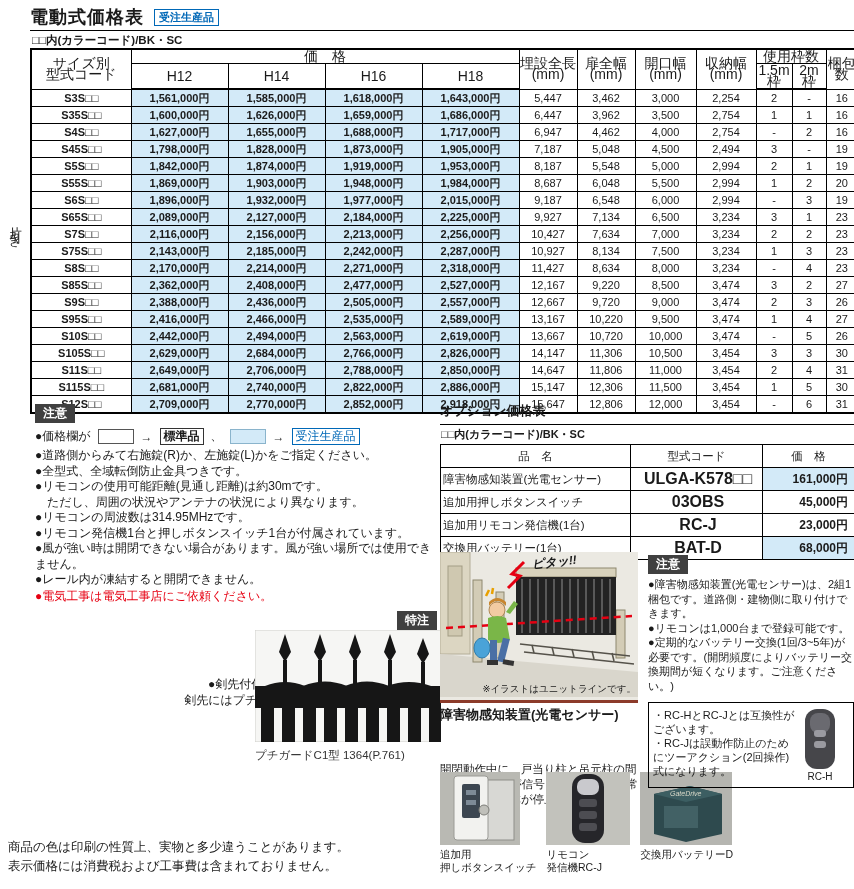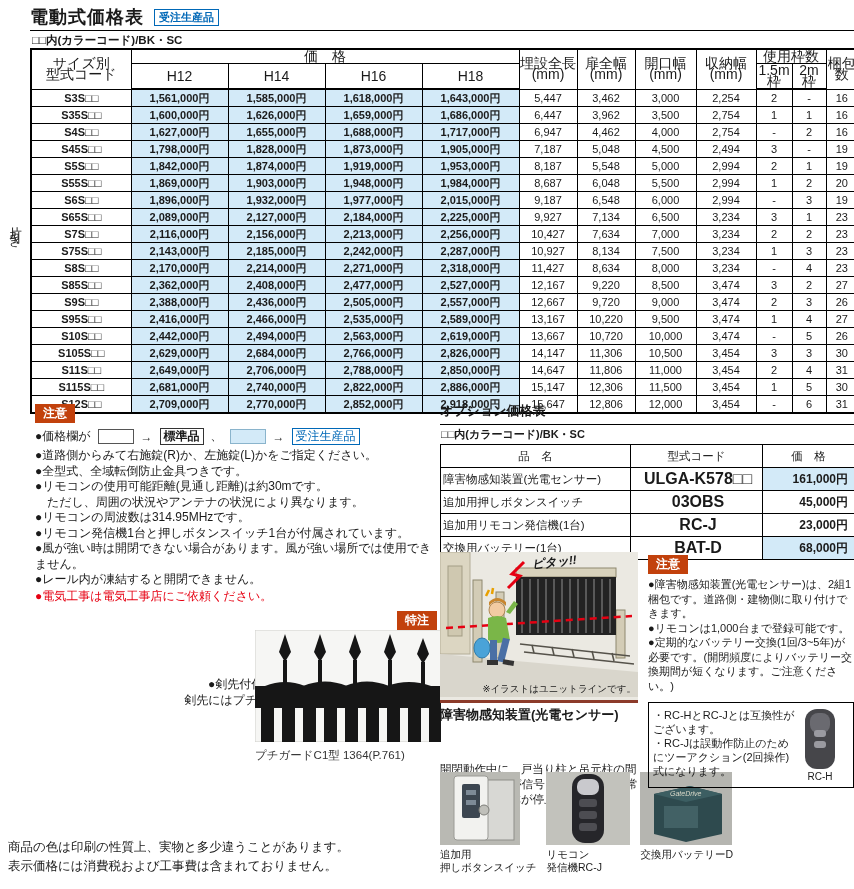--- a/index.html
+++ b/index.html
@@ -22,21 +22,21 @@
   table.price thead th{font-weight:normal;font-size:14px;line-height:11px;white-space:pre-line;padding:1px 0;text-align:center;}
   table.price thead tr:last-child th{border-bottom:2px solid #000;}
   table.price tbody td{height:16px;font-size:11px;text-align:center;padding:0;}
   td.code{text-align:left;padding-left:8px;font-weight:bold;font-size:11.5px;}
   td.price{background:#d3eaf8;font-weight:bold;text-align:right;padding-right:9px;font-size:11.5px;}
   .w-code{width:100px}.w-h{width:97px}.w-dim{width:58px}.w-dim2{width:61px}.w-dim3{width:60px}
   .w-f15{width:36px}.w-f2{width:34px}.w-pack{width:32px}
   .small-h{font-size:9px;}
 
   
-  .badge{display:inline-block;background:#c2410c;color:#fff;font-weight:bold;font-size:12px;padding:1px 8px;}
+  .badge{display:inline-block;background:#404040;color:#fff;font-weight:bold;font-size:12px;padding:1px 8px;}
   .notes-left{position:absolute;left:35px;top:404px;width:402px;font-size:12px;}
   .legend-row{display:flex;align-items:center;gap:7px;height:21px;margin-top:3px;}
   .box-white{width:34px;height:13px;border:1px solid #555;background:#fff;}
   .box-blue{width:34px;height:13px;border:1px solid #8ab4cc;background:#d3eaf8;}
   .std-box{border:1.5px solid #333;font-weight:bold;padding:0 3px;font-size:12px;line-height:15px;}
   .order-box{border:1.5px solid #0068b7;color:#0068b7;padding:0 3px;font-size:12px;line-height:15px;}
   .arrow{font-weight:bold;color:#333;}
   ul.notes{list-style:none;margin:1px 0 0;padding:0;line-height:15.5px;}
   .red{color:#e60012;}
   .special-block{margin-top:6px;text-align:right;}

